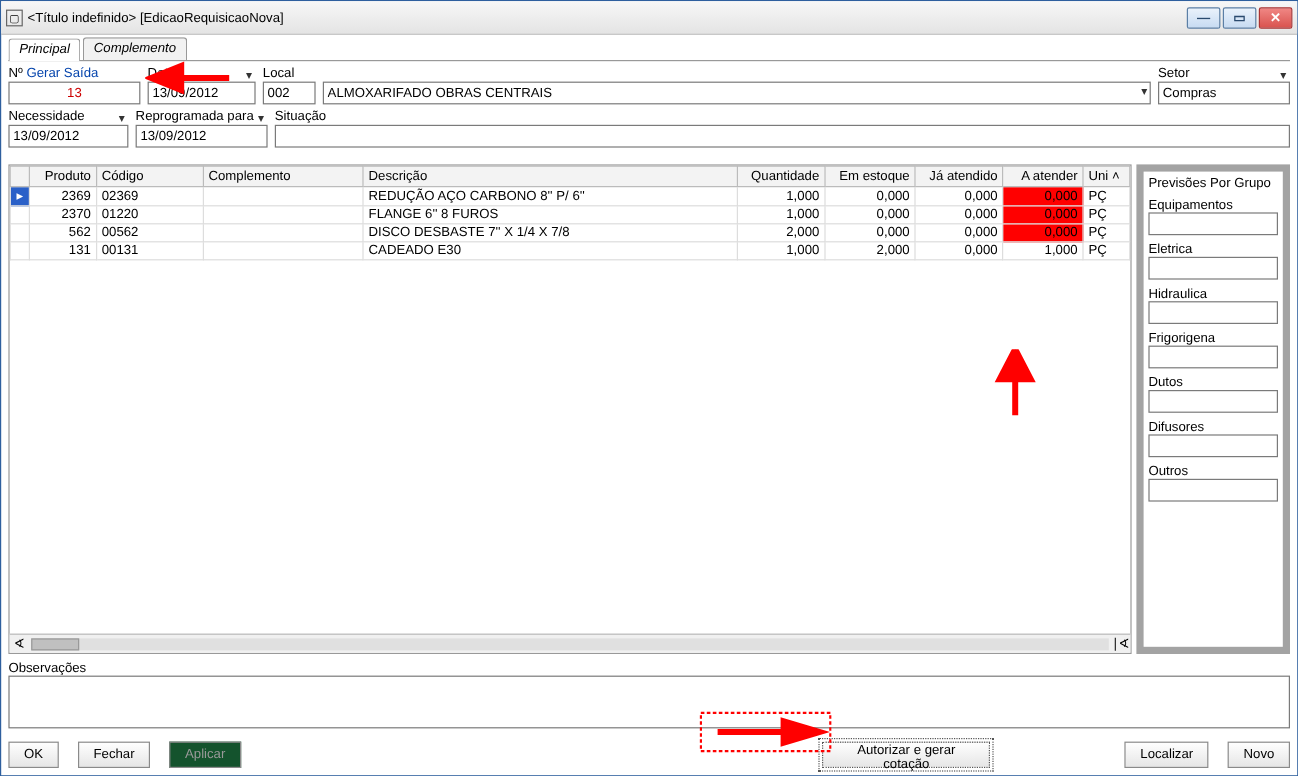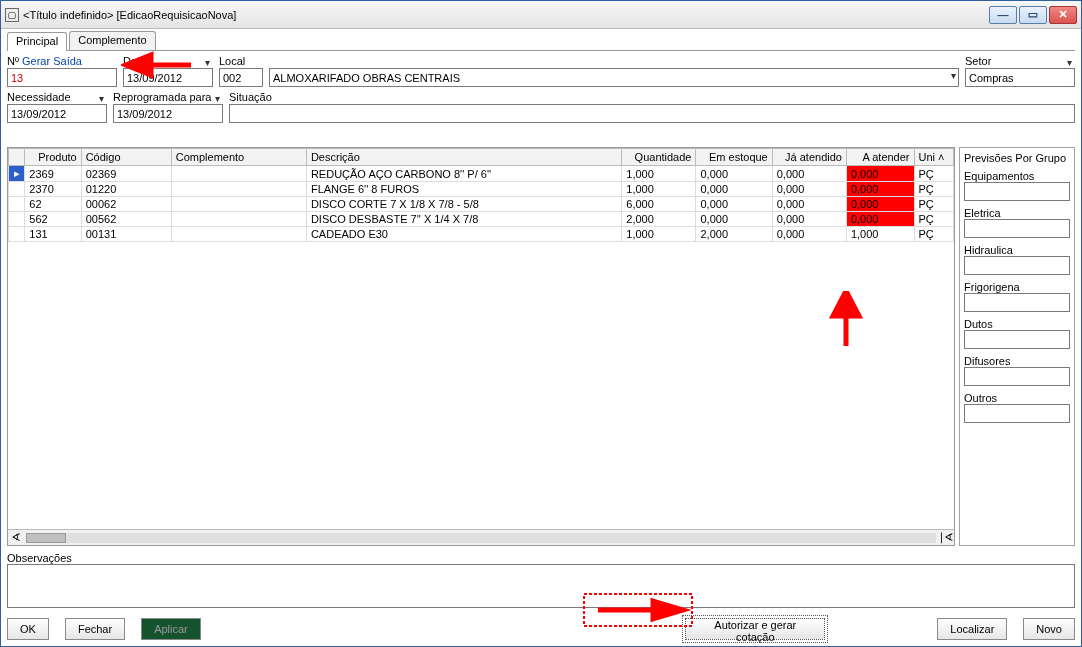--- a/index.html
+++ b/index.html
@@ -6,41 +6,41 @@
 html, body { margin: 0; padding: 0; background: #fff; }
 .window { width: 1082px; height: 647px; border: 1px solid #2e5f9e; background: #fff; position: relative; }
 .titlebar { height: 28px; background: linear-gradient(#f7f7f7,#e4e4e4); display: flex; align-items: center; padding: 0 4px; border-bottom: 1px solid #bbb; }
 .titlebar .app-icon { width: 14px; height: 14px; border: 1px solid #666; margin-right: 4px; display: flex; align-items: center; justify-content: center; font-size: 9px; }
 .titlebar .title { flex: 1; }
 .title-buttons { display: flex; gap: 2px; }
 .tbtn { width: 28px; height: 18px; border: 1px solid #5b7fa6; background: linear-gradient(#eaf2fb,#c7dbf2); border-radius: 2px; display: flex; align-items: center; justify-content: center; font-weight: bold; color: #2a4a6e; cursor: pointer; }
 .tbtn.close { background: linear-gradient(#f08784,#d9534f); color: #fff; border-color: #a33; }
 .body { padding: 2px 6px 6px 6px; height: calc(100% - 28px); display: flex; flex-direction: column; }
 .tabs { display: flex; border-bottom: 1px solid #999; height: 20px; }
-.tab { padding: 2px 8px; border: 1px solid #999; border-bottom: none; background: #f2f2f2; margin-right: 2px; border-radius: 3px 3px 0 0; cursor: pointer; }
+.tab { padding: 2px 8px; border: 1px solid #999; border-bottom: none; background: #f2f2f2; margin-right: 2px; border-radius: 3px 3px 0 0; cursor: pointer; font-style: italic; }
 .tab.active { background: #fff; position: relative; top: 1px; }
 .form-row { display: flex; gap: 6px; margin-top: 4px; align-items: flex-end; }
 .form-group { display: flex; flex-direction: column; }
 .form-group label { margin-bottom: 1px; }
 .inp { border: 1px solid #7a7a7a; height: 19px; padding: 0 3px; background: #fff; }
 .inp.ro { background: #fff; text-align: right; }
 .link { color: #0645ad; cursor: pointer; }
 .drop { position: relative; }
 .drop::after { content: "▾"; position: absolute; right: 3px; top: 2px; font-size: 10px; color: #333; pointer-events: none; }
-.grid-area { flex: 1; display: flex; gap: 4px; margin-top: 24px; min-height: 0; }
+.grid-area { flex: 1; display: flex; gap: 4px; margin-top: 14px; min-height: 0; }
 .grid-wrap { flex: 1; border: 1px solid #999; position: relative; display: flex; flex-direction: column; }
 .grid-inner { flex: 1; overflow: auto; }
 table.grid { border-collapse: collapse; width: 100%; }
 table.grid th { border: 1px solid #bbb; background: #f3f3f3; padding: 2px 4px; text-align: left; font-weight: normal; white-space: nowrap; }
 table.grid td { border: 1px solid #ddd; padding: 1px 4px; white-space: nowrap; }
-table.grid td.num { }
+table.grid td.num { text-align: right; }
 tr.selected td:first-child { background: #2a60c8; color: #fff; }
 .rowmark { width: 12px; border: 1px solid #bbb; text-align: center; }
 .red-cell { background: #ff0000; color: #000; }
-.side-panel { width: 116px; border: 1px solid #a3a3a3; padding: 4px; overflow: auto; }
+.side-panel { width: 128px; border: 6px solid #a3a3a3; padding: 4px; overflow: auto; }
 .side-panel .sg { margin-bottom: 6px; }
 .side-panel .sg input { width: 100%; }
 .hscroll { height: 16px; border-top: 1px solid #bbb; display: flex; align-items: center; background: #f0f0f0; }
 .hscroll .arrow { width: 16px; text-align: center; cursor: pointer; }
 .hscroll .track { flex: 1; height: 10px; background: #e0e0e0; margin: 0 2px; position: relative; }
 .hscroll .thumb { position: absolute; left: 0; width: 40px; height: 10px; background: #c0c0c0; border: 1px solid #999; }
 .obs-area { margin-top: 6px; }
 .obs-area textarea { width: 100%; height: 44px; border: 1px solid #7a7a7a; resize: none; }
 .button-bar { display: flex; gap: 16px; margin-top: 8px; align-items: center; }
 .btn { height: 22px; padding: 0 12px; border: 1px solid #8a8a8a; background: linear-gradient(#fefefe,#e6e6e6); cursor: pointer; }
@@ -66,21 +66,21 @@
 
   <div class="body">
     <div class="tabs">
       <div class="tab active">Principal</div>
       <div class="tab">Complemento</div>
     </div>
 
     <div class="form-row">
       <div class="form-group" style="width:110px">
         <label><span>Nº</span> <span class="link">Gerar Saída</span></label>
-        <input class="inp ro" style="color: rgb(204, 0, 0); text-align: left;" value="13">
+        <input class="inp ro" style="color: rgb(204, 0, 0); text-align: center;" value="13">
       </div>
       <div class="form-group drop" style="width:90px">
         <label>Data</label>
         <input class="inp" value="13/09/2012" style="">
       </div>
       <div class="form-group" style="width:44px">
         <label>Local</label>
         <input class="inp" value="002" style="">
       </div>
       <div class="form-group drop" style="flex:1;margin-top:13px">
@@ -146,32 +146,20 @@
                   <td></td>
                   <td>FLANGE 6'' 8 FUROS</td>
                   <td class="num">1,000</td>
                   <td class="num">0,000</td>
                   <td class="num">0,000</td>
                   <td class="num red-cell">0,000</td>
                   <td>PÇ</td>
                 </tr>
                 <tr>
                   <td class="rowmark"></td>
-                  <td class="num">62</td>
-                  <td>00062</td>
-                  <td></td>
-                  <td>DISCO CORTE 7 X 1/8 X 7/8  -  5/8</td>
-                  <td class="num">6,000</td>
-                  <td class="num">0,000</td>
-                  <td class="num">0,000</td>
-                  <td class="num red-cell">0,000</td>
-                  <td>PÇ</td>
-                </tr>
-                <tr>
-                  <td class="rowmark"></td>
                   <td class="num">562</td>
                   <td>00562</td>
                   <td></td>
                   <td>DISCO DESBASTE 7'' X 1/4 X 7/8</td>
                   <td class="num">2,000</td>
                   <td class="num">0,000</td>
                   <td class="num">0,000</td>
                   <td class="num red-cell">0,000</td>
                   <td>PÇ</td>
                 </tr>

